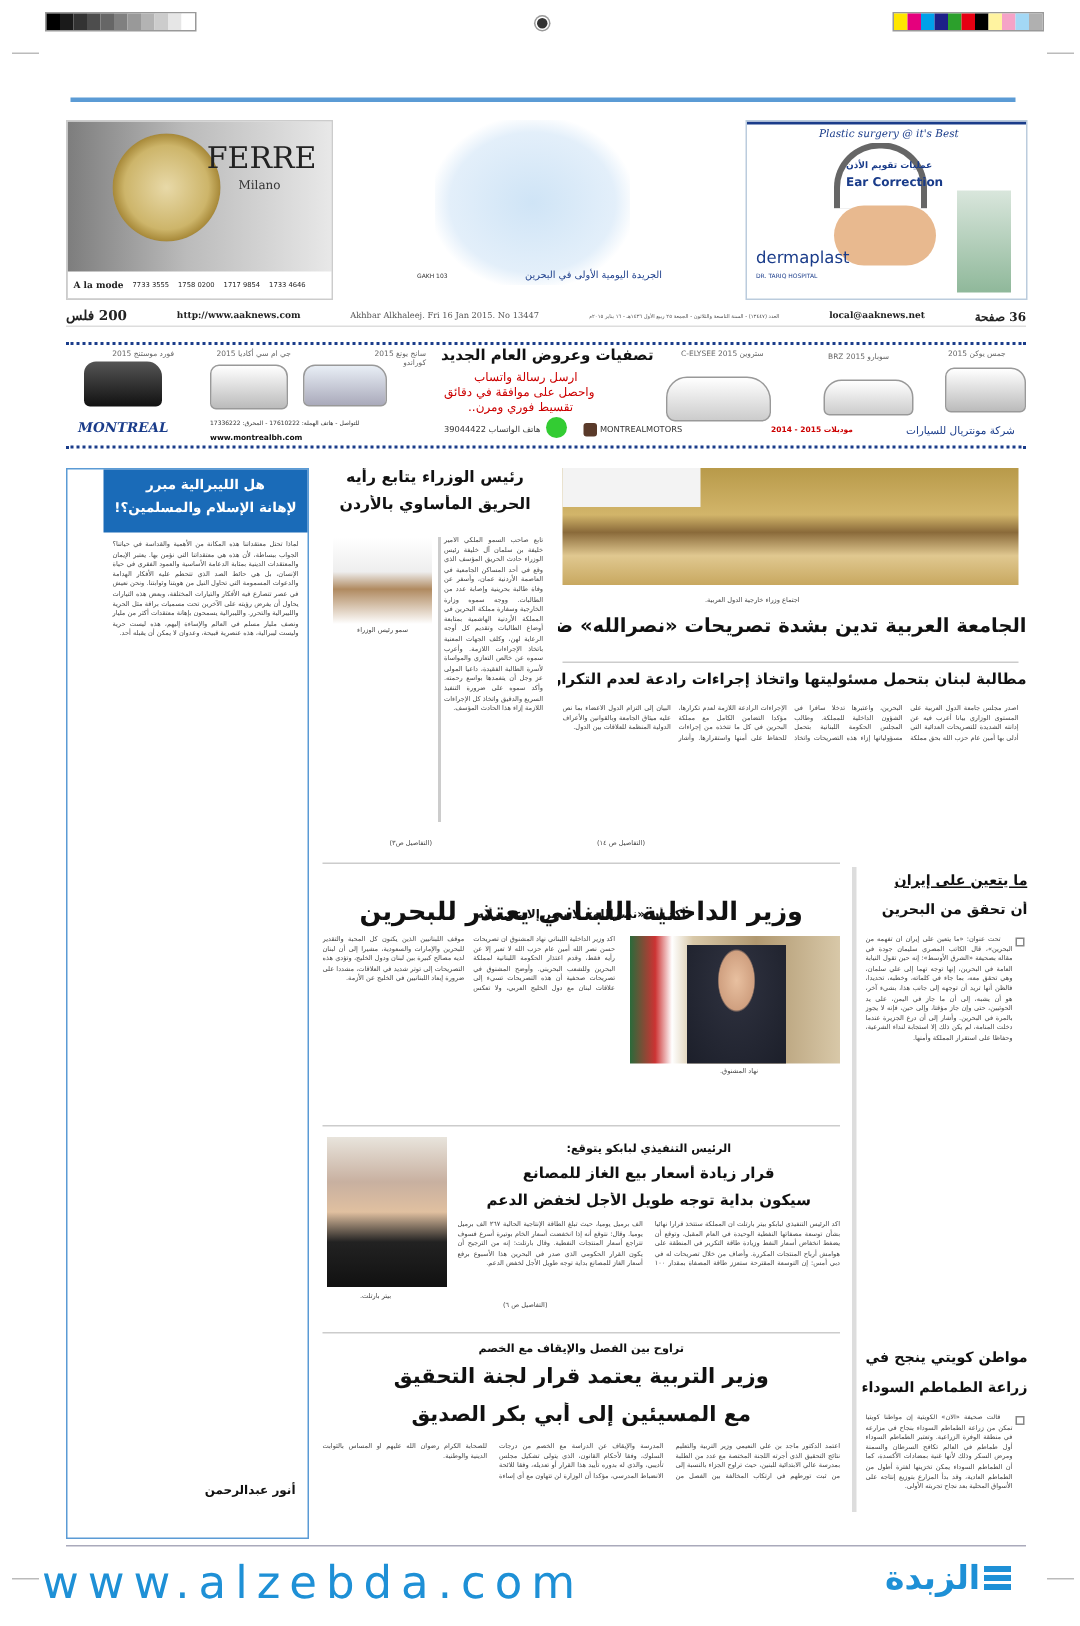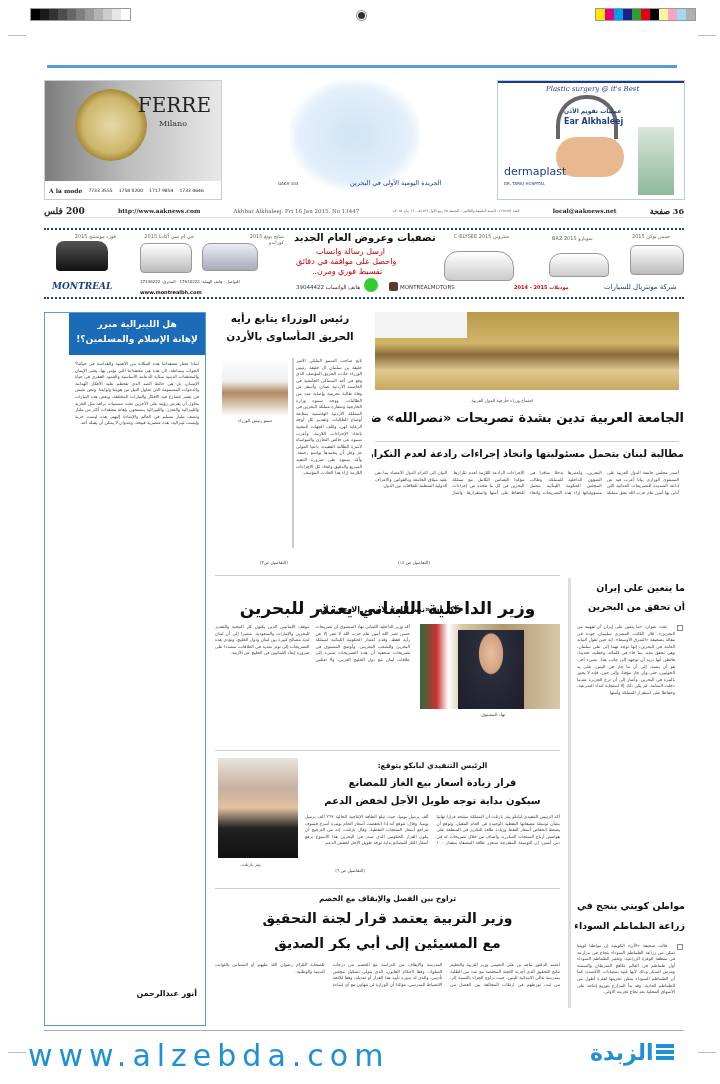--- a/index.html
+++ b/index.html
@@ -67,21 +67,21 @@
   <div style="position:absolute;left:30px;top:2px;width:130px;height:110px;background:radial-gradient(ellipse at 50% 50%,#cfe4f6 0,#e3effa 60%,transparent 75%);"></div>
   <div style="position:absolute;left:90px;top:101px;font-size:6.5px;font-weight:normal;color:#1a3c8a;direction:rtl;">الجريدة اليومية الأولى في البحرين</div>
   <div style="position:absolute;left:18px;top:103px;font-size:4px;color:#333;">GAKH 103</div>
 </div>
 
 <div class="abs" style="left:497px;top:80px;width:188px;height:120px;border:1px solid #bcd;background:#fff;overflow:hidden;">
   <div style="position:absolute;left:0;top:0;width:100%;height:2px;background:#1a3c8a;"></div>
   <div style="position:absolute;left:48px;top:4px;font-family:'DejaVu Serif',serif;font-style:italic;font-size:7px;color:#1a3c8a;">Plastic surgery @ it's Best</div>
   <div style="position:absolute;left:58px;top:14px;width:62px;height:44px;border:4px solid #666;border-bottom:none;border-radius:30px 30px 0 0;"></div>
   <div style="position:absolute;left:66px;top:26px;font-size:6px;font-weight:bold;color:#1a3c8a;direction:rtl;">عمليات تقويم الأذن</div>
-  <div style="position:absolute;left:66px;top:36px;font-size:8px;font-weight:bold;color:#1a3c8a;">Ear Alkhaleej</div>
+  <div style="position:absolute;left:66px;top:36px;font-size:8px;font-weight:bold;color:#1a3c8a;">Ear Correction</div>
   <div style="position:absolute;left:58px;top:56px;width:68px;height:40px;border-radius:20px;background:#e8b98f;"></div>
   <div style="position:absolute;left:140px;top:46px;width:36px;height:68px;background:linear-gradient(#d9e6dc,#8fb89a);"></div>
   <div style="position:absolute;left:6px;top:84px;font-size:11px;color:#1a3c8a;">dermaplast</div>
   <div style="position:absolute;left:6px;top:100px;font-size:4px;color:#1a3c8a;">DR. TARIQ HOSPITAL</div>
 
 </div>
 
 <div class="abs" style="left:44px;top:204px;width:640px;height:14px;display:flex;align-items:center;justify-content:space-between;border-bottom:1px solid #ddd;">
   <span style="font-family:'DejaVu Serif',serif;font-size:9px;font-weight:bold;direction:rtl;">200 فلس</span>
   <span style="font-family:'DejaVu Serif',serif;font-size:6px;font-weight:bold;">http://www.aaknews.com</span>
@@ -150,21 +150,21 @@
 
 <div class="abs hl" style="left:215px;top:605px;width:345px;font-size:8px;">أكد أن «نصرالله» لا يعبر إلا عن رأيه</div>
 <div class="abs hl" style="left:215px;top:598px;width:345px;font-size:17px;letter-spacing:1px;">وزير الداخلية اللبناني يعتذر للبحرين</div>
 <div class="abs col-text" style="left:215px;top:624px;width:195px;height:56px;column-count:2;column-gap:6px;">أكد وزير الداخلية اللبناني نهاد المشنوق أن تصريحات حسن نصر الله أمين عام حزب الله لا تعبر إلا عن رأيه فقط، وقدم اعتذار الحكومة اللبنانية لمملكة البحرين وللشعب البحريني. وأوضح المشنوق في تصريحات صحفية أن هذه التصريحات تسيء إلى علاقات لبنان مع دول الخليج العربي، ولا تعكس موقف اللبنانيين الذين يكنون كل المحبة والتقدير للبحرين والإمارات والسعودية، مشيرا إلى أن لبنان لديه مصالح كبيرة بين لبنان ودول الخليج، وتؤدي هذه التصريحات إلى توتر شديد في العلاقات، مشددا على ضرورة إبعاد اللبنانيين في الخليج عن الأزمة.</div>
 <div class="abs" style="left:420px;top:624px;width:140px;height:85px;background:linear-gradient(90deg,#2a6a3a 0,#c33 12%,#fff 20%,#d8c8a8 30%,#b09870 60%,#d8c8a8 100%);">
   <div style="position:absolute;left:38px;top:6px;width:66px;height:79px;background:radial-gradient(ellipse at 50% 30%,#e8c0a0 0,#d0a080 25%,#2a2d3a 27%,#1c1f2a 100%);"></div>
 </div>
 <div class="abs tiny" style="left:480px;top:712px;direction:rtl;">نهاد المشنوق.</div>
 
 <div class="abs" style="left:568px;top:578px;width:3px;height:430px;background:#ddd;"></div>
-<div class="abs hl" style="left:575px;top:582px;width:110px;font-size:9.5px;text-align:right;">ما يتعين على إيران</div>
+<div class="abs hl" style="left:575px;top:582px;width:110px;font-size:9.5px;text-align:right;text-decoration:underline;">ما يتعين على إيران</div>
 <div class="abs hl" style="left:575px;top:601px;width:110px;font-size:9.5px;text-align:right;">أن تحقق من البحرين</div>
 <div class="abs" style="left:677px;top:625px;width:6px;height:6px;border:1px solid #888;"></div>
 <div class="abs col-text" style="left:577px;top:624px;width:98px;height:250px;text-indent:8px;">تحت عنوان: «ما يتعين على إيران أن تفهمه من البحرين»، قال الكاتب المصري سليمان جودة في مقاله بصحيفة «الشرق الأوسط»: إنه حين تقول النيابة العامة في البحرين، إنها توجه تهما إلى علي سلمان، وهي تحقق معه، بما جاء في كلماته، وخطبه، تحديدا، فالظن أنها تريد أن توجهه إلى جانب هذا، بشيء آخر، هو أن يشبه، إلى أن ما جاز في اليمن، على يد الحوثيين، حتى وإن جاز مؤقتا، وإلى حين، فإنه لا يجوز بالمرة في البحرين. وأشار إلى أن درع الجزيرة عندما دخلت المنامة، لم يكن ذلك إلا استجابة لنداء الشرعية، وحفاظا على استقرار المملكة وأمنها.</div>
 
 <div class="abs rule" style="left:215px;top:750px;width:345px;"></div>
 
 <div class="abs" style="left:218px;top:758px;width:80px;height:100px;background:linear-gradient(#e8e4dc 0,#c8b0a0 30%,#e0c0a0 50%,#222 70%,#111 100%);"></div>
 <div class="abs tiny" style="left:240px;top:862px;direction:rtl;">بيتر بارتلت.</div>
 <div class="abs hl" style="left:305px;top:761px;width:255px;font-size:7.5px;">الرئيس التنفيذي لبابكو يتوقع:</div>
 <div class="abs hl" style="left:305px;top:777px;width:255px;font-size:10px;">قرار زيادة أسعار بيع الغاز للمصانع</div>

